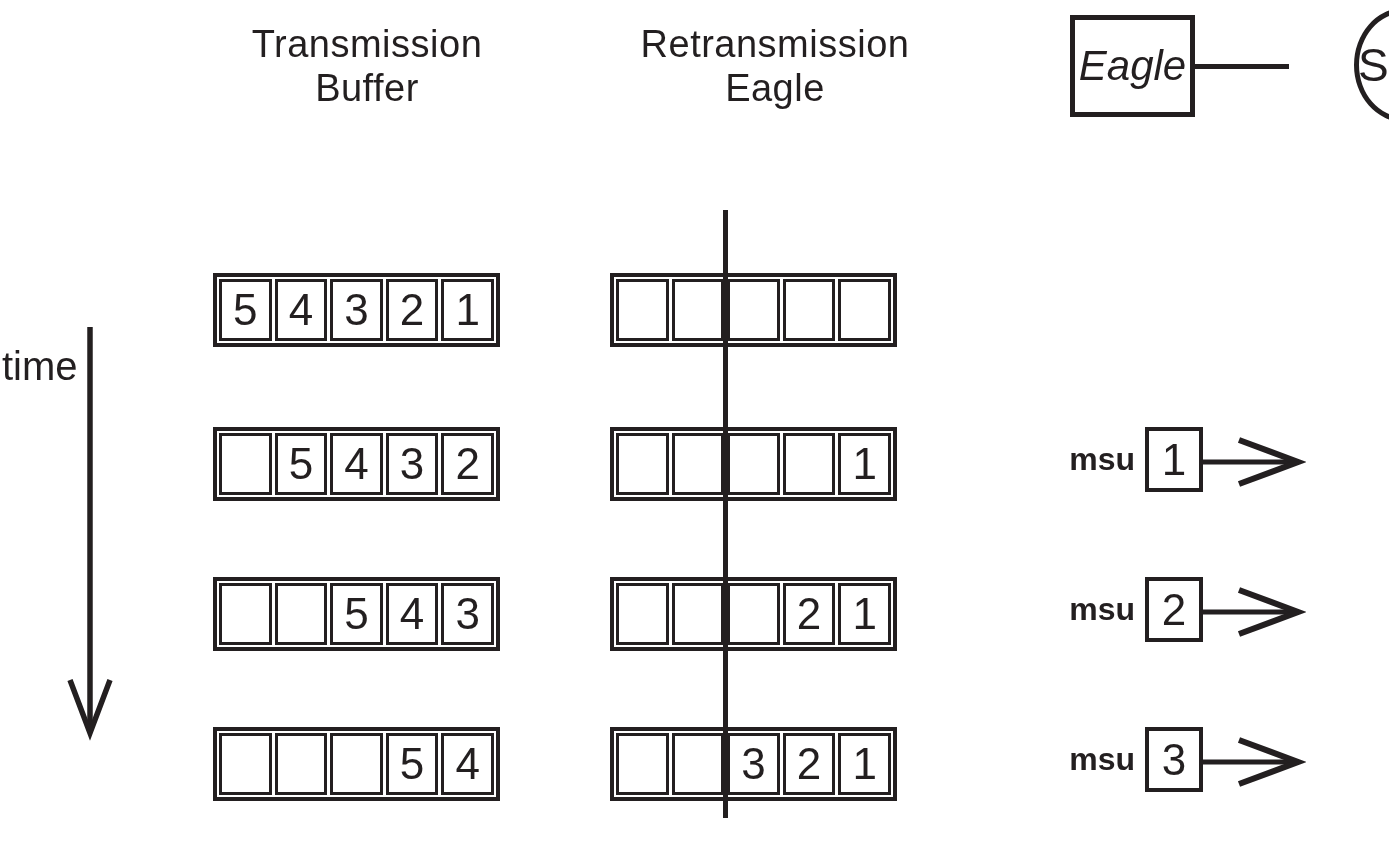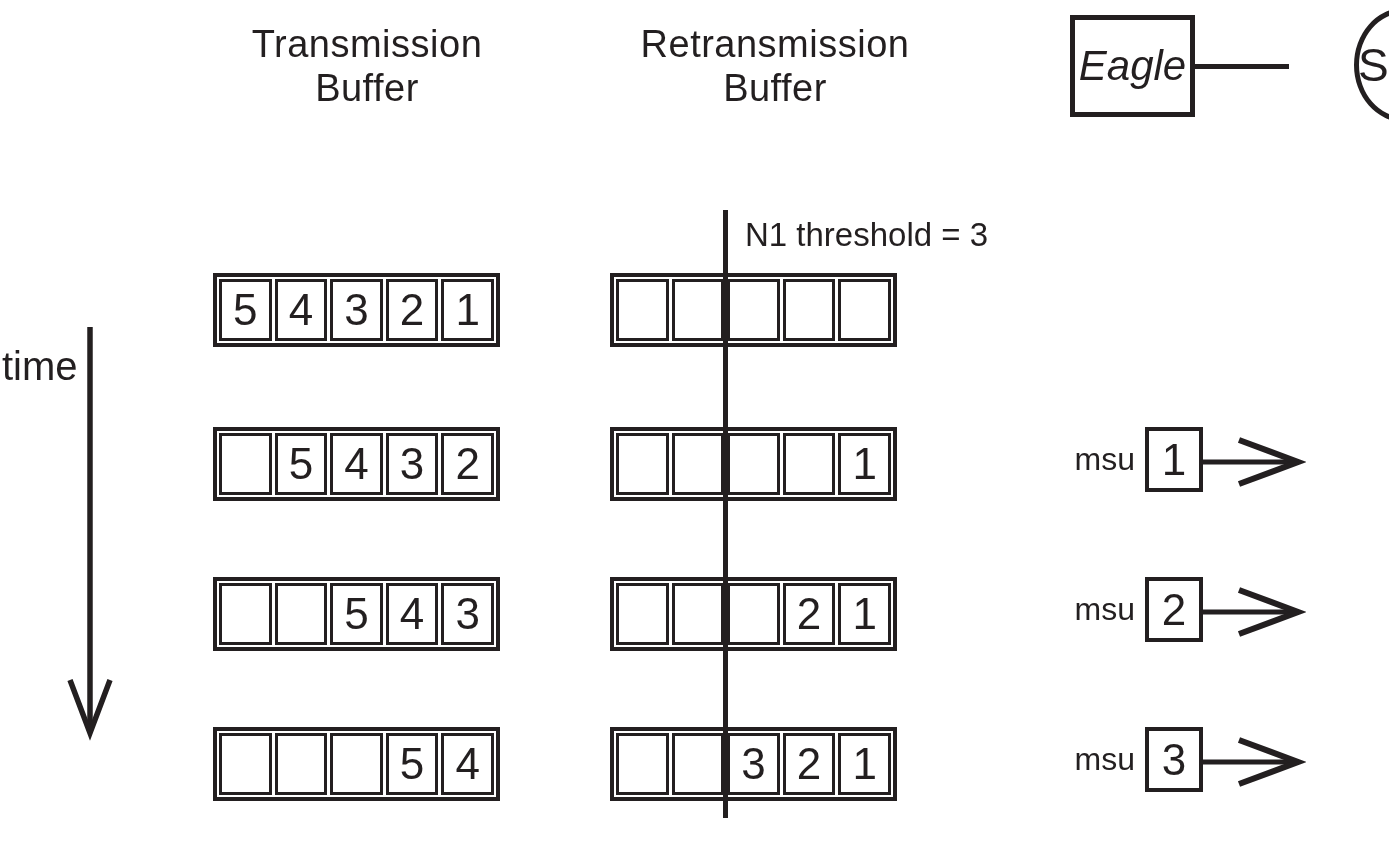--- a/index.html
+++ b/index.html
@@ -70,20 +70,21 @@
     top: 324px;
   }
   .msu-label-wrap {
     position: absolute;
     width: 72px;
     height: 65px;
     display: flex;
     align-items: center;
     justify-content: flex-end;
     font-size: 32px;
+    font-weight: bold;
   }
   .msu-box {
     position: absolute;
     width: 58px;
     height: 65px;
     border: 4px solid var(--ink);
     background: var(--bg);
     display: flex;
     align-items: center;
     justify-content: center;
@@ -133,38 +134,37 @@
   svg .stroke { stroke: var(--ink); fill: none; }
 </style>
 </head>
 <body>
 
 <div id="canvas">
 
   <div class="title" style="left:212px; top:22px;">Transmission
 Buffer</div>
   <div class="title" style="left:620px; top:22px;">Retransmission
-Buffer</div>
+Eagle</div>
 
   <div class="eagle-box">
     <span>Eagle</span>
   </div>
   <div class="node-link"></div>
   <div class="ssp-circle">
     <span>SSP</span>
   </div>
 
   <div class="time-label">time</div>
   <svg class="time-arrow" width="60" height="418" viewBox="0 0 60 418">
     <line class="stroke" x1="30" y1="3" x2="30" y2="409" stroke-width="5.5"></line>
     <polyline class="stroke" points="10,356 30,409 50,356" stroke-width="5.5"></polyline>
   </svg>
 
   <div class="threshold-line"></div>
-  <div class="threshold-label">N1 threshold = 3</div>
 
   <div class="buffer" style="left:213px; top:273px;">
     <div class="cell">5</div>
     <div class="cell">4</div>
     <div class="cell">3</div>
     <div class="cell">2</div>
     <div class="cell">1</div>
   </div>
   <div class="buffer" style="left:610px; top:273px;">
     <div class="cell"></div>

